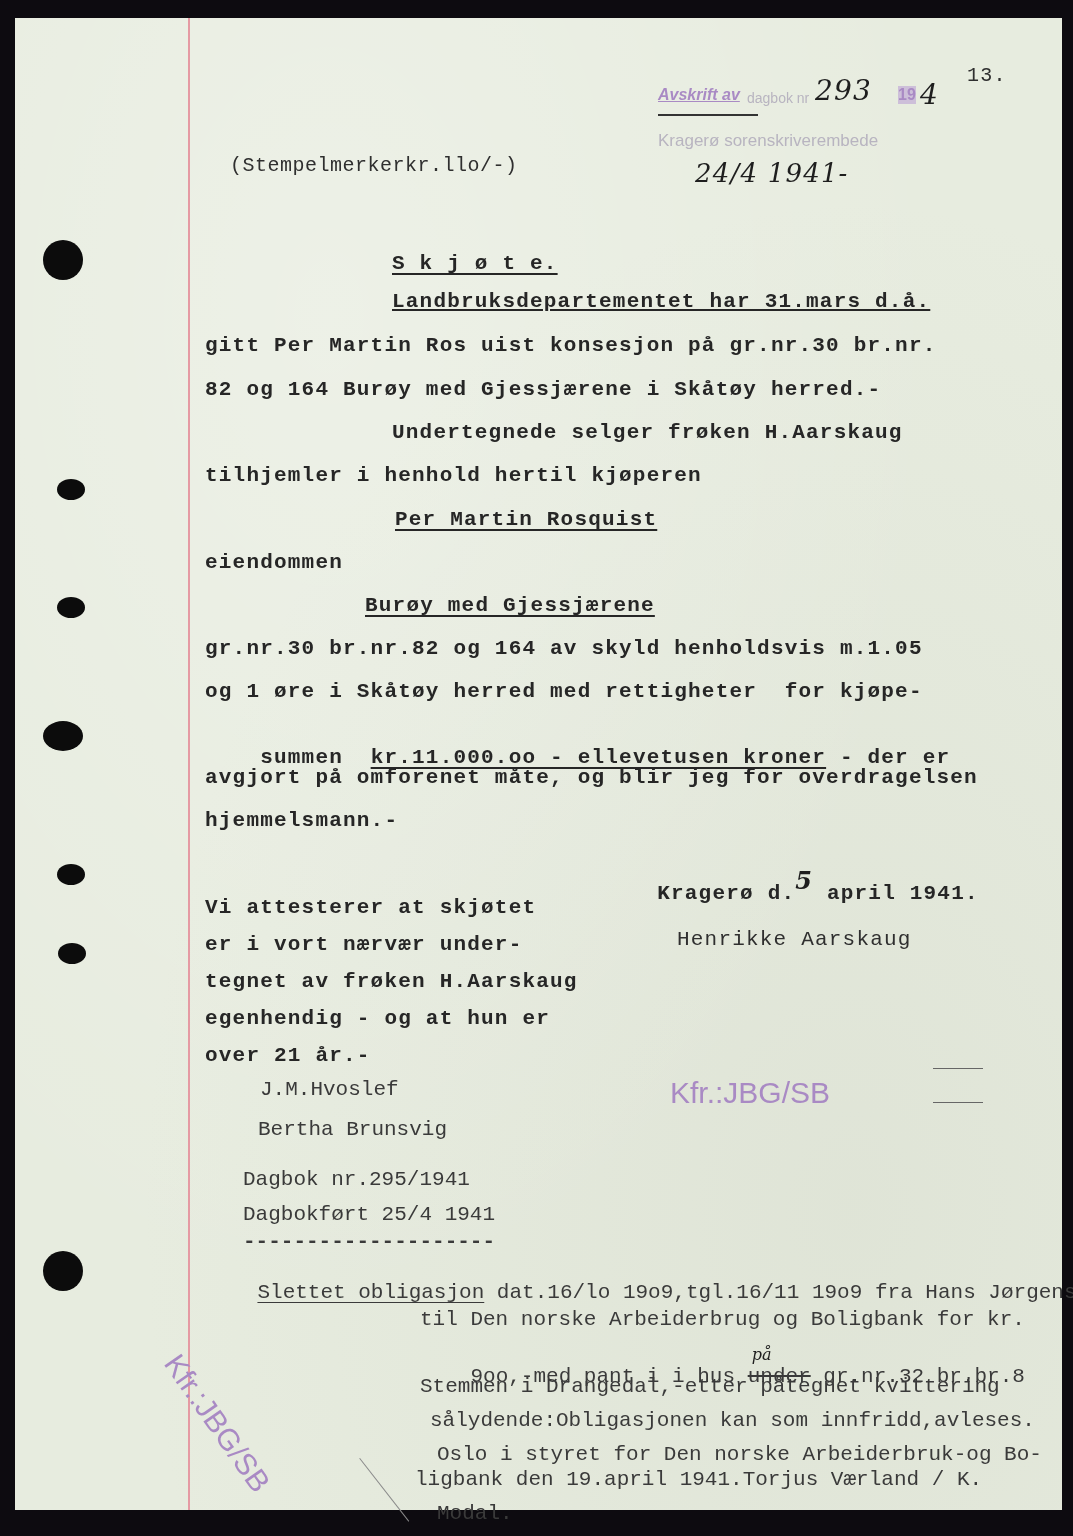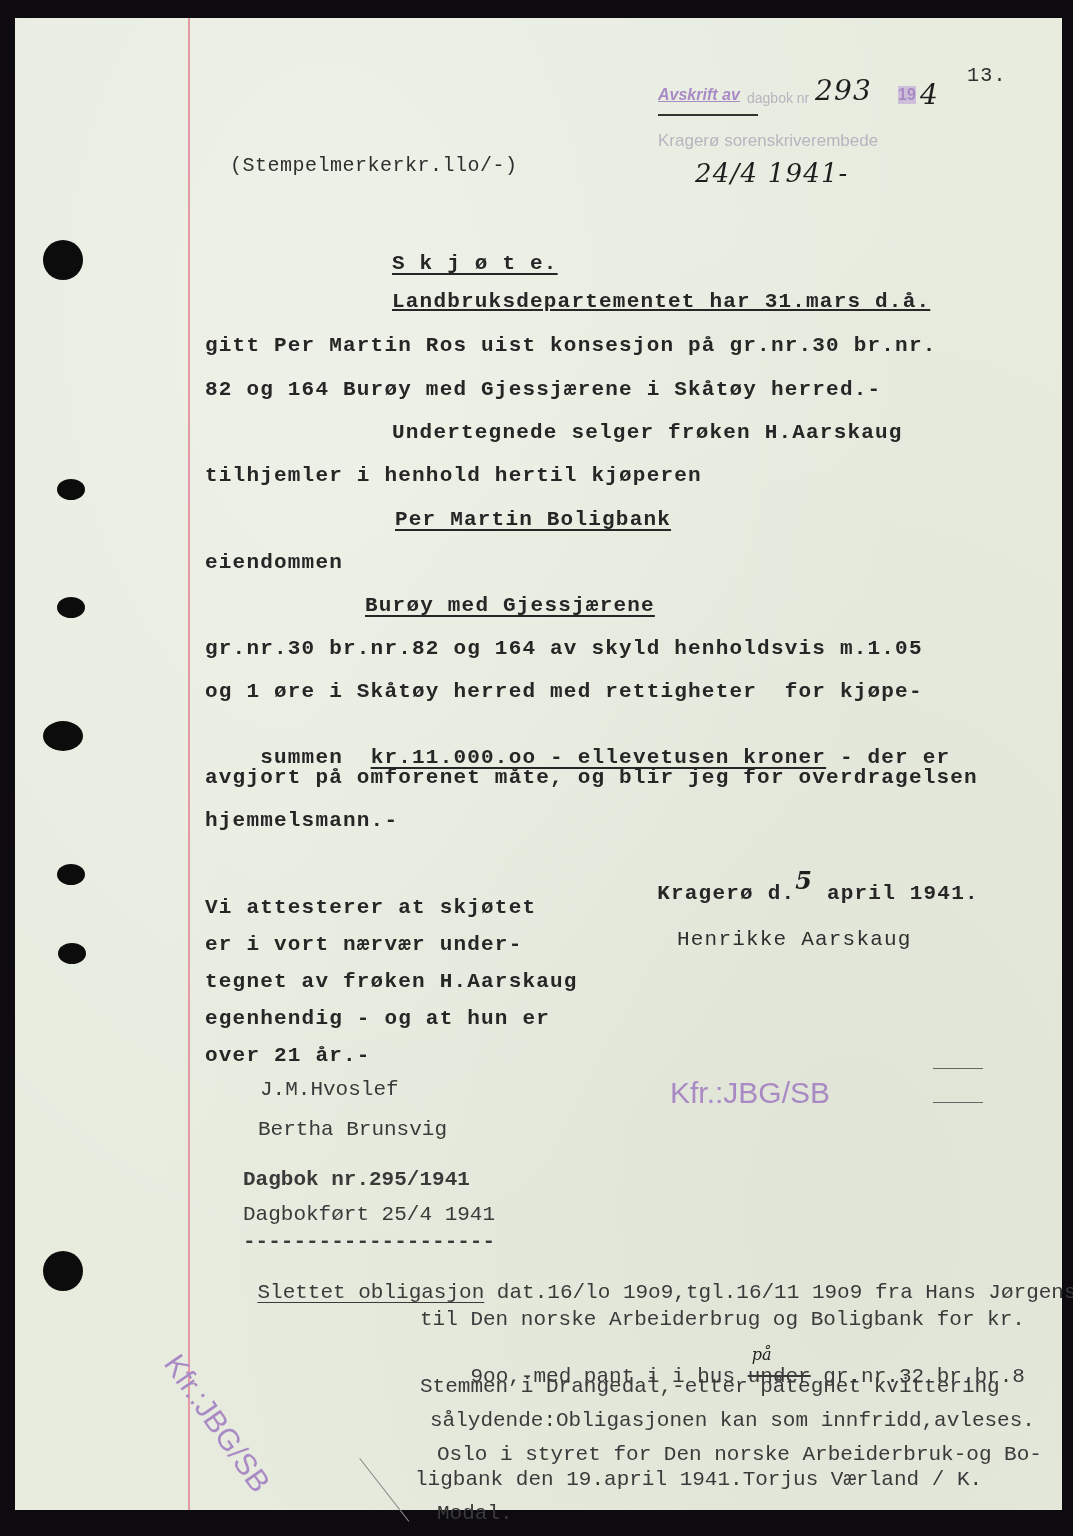--- a/index.html
+++ b/index.html
@@ -51,21 +51,21 @@
 
   <div class="t" style="left:215px;top:136px;font-size:20px;letter-spacing:0.5px;">(Stempelmerkerkr.llo/-)</div>
 
   <div class="t bold u" style="left:377px;top:206px;margin-top:28px;">S k j ø t e.</div>
 
   <div class="t bold" style="left:377px;top:272px;text-decoration:underline;">Landbruksdepartementet har 31.mars d.å.</div>
   <div class="t bold" style="left:190px;top:316px;">gitt Per Martin Ros uist konsesjon på gr.nr.30 br.nr.</div>
   <div class="t bold" style="left:190px;top:360px;">82 og 164 Burøy med Gjessjærene i Skåtøy herred.-</div>
   <div class="t bold" style="left:377px;top:403px;">Undertegnede selger frøken H.Aarskaug</div>
   <div class="t bold" style="left:190px;top:446px;">tilhjemler i henhold hertil kjøperen</div>
-  <div class="t bold u" style="left:380px;top:490px;">Per Martin Boligbank</div>
+  <div class="t bold u" style="left:380px;top:490px;">Per Martin Rosquist</div>
   <div class="t bold" style="left:190px;top:533px;">eiendommen</div>
   <div class="t bold u" style="left:350px;top:576px;">Burøy med Gjessjærene</div>
   <div class="t bold" style="left:190px;top:619px;">gr.nr.30 br.nr.82 og 164 av skyld henholdsvis m.1.05</div>
   <div class="t bold" style="left:190px;top:662px;">og 1 øre i Skåtøy herred med rettigheter  for kjøpe-</div>
   <div class="t bold" style="left:190px;top:705px;">
     <span>summen  </span><span class="u">kr.11.000.oo - ellevetusen kroner</span><span> - der er</span>
   </div>
   <div class="t bold" style="left:190px;top:748px;">avgjort på omforenet måte, og blir jeg for overdragelsen</div>
   <div class="t bold" style="left:190px;top:791px;">hjemmelsmann.-</div>
   <div class="t bold" style="left:587px;top:835px;">
@@ -79,21 +79,21 @@
   <div class="t bold" style="left:190px;top:1026px;">over 21 år.-</div>
   <div class="t" style="left:662px;top:910px;">Henrikke Aarskaug</div>
 
   <div class="dash" style="left:918px;top:1050px;width:50px;background:#666;"></div>
   <div class="dash" style="left:918px;top:1084px;width:50px;background:#666;"></div>
 
   <div class="t thin" style="left:245px;top:1060px;">J.M.Hvoslef</div>
   <div class="t stamp" style="left:655px;top:1058px;font-size:30px;letter-spacing:0;">Kfr.:JBG/SB</div>
   <div class="t thin" style="left:243px;top:1100px;">Bertha Brunsvig</div>
 
-  <div class="t thin" style="left:228px;top:1150px;font-weight:bold;">Dagbok nr.295/1941</div>
+  <div class="t thin" style="left:228px;top:1150px;">Dagbok nr.295/1941</div>
   <div class="t thin" style="left:228px;top:1185px;">Dagbokført 25/4 1941</div>
   <div class="t thin" style="left:228px;top:1212px;font-weight:bold;">--------------------</div>
 
   <div class="t thin" style="left:192px;top:1240px;">
     <span class="u" style="text-decoration-thickness:1px;">Slettet obligasjon</span><span> dat.16/lo 19o9,tgl.16/11 19o9 fra Hans Jørgensen</span>
   </div>
   <div class="t thin" style="left:405px;top:1290px;">til Den norske Arbeiderbrug og Boligbank for kr.</div>
   <div class="t thin" style="left:405px;top:1324px;">
     <span>9oo,-med pant i i hus </span><span style="position:relative;display:inline-block;"><span style="text-decoration:line-through;text-decoration-thickness:2px;">under</span><span class="hand" style="position:absolute;left:4px;top:-20px;font-size:16px;">på</span></span><span> gr.nr.32 br.br.8</span>
   </div>

